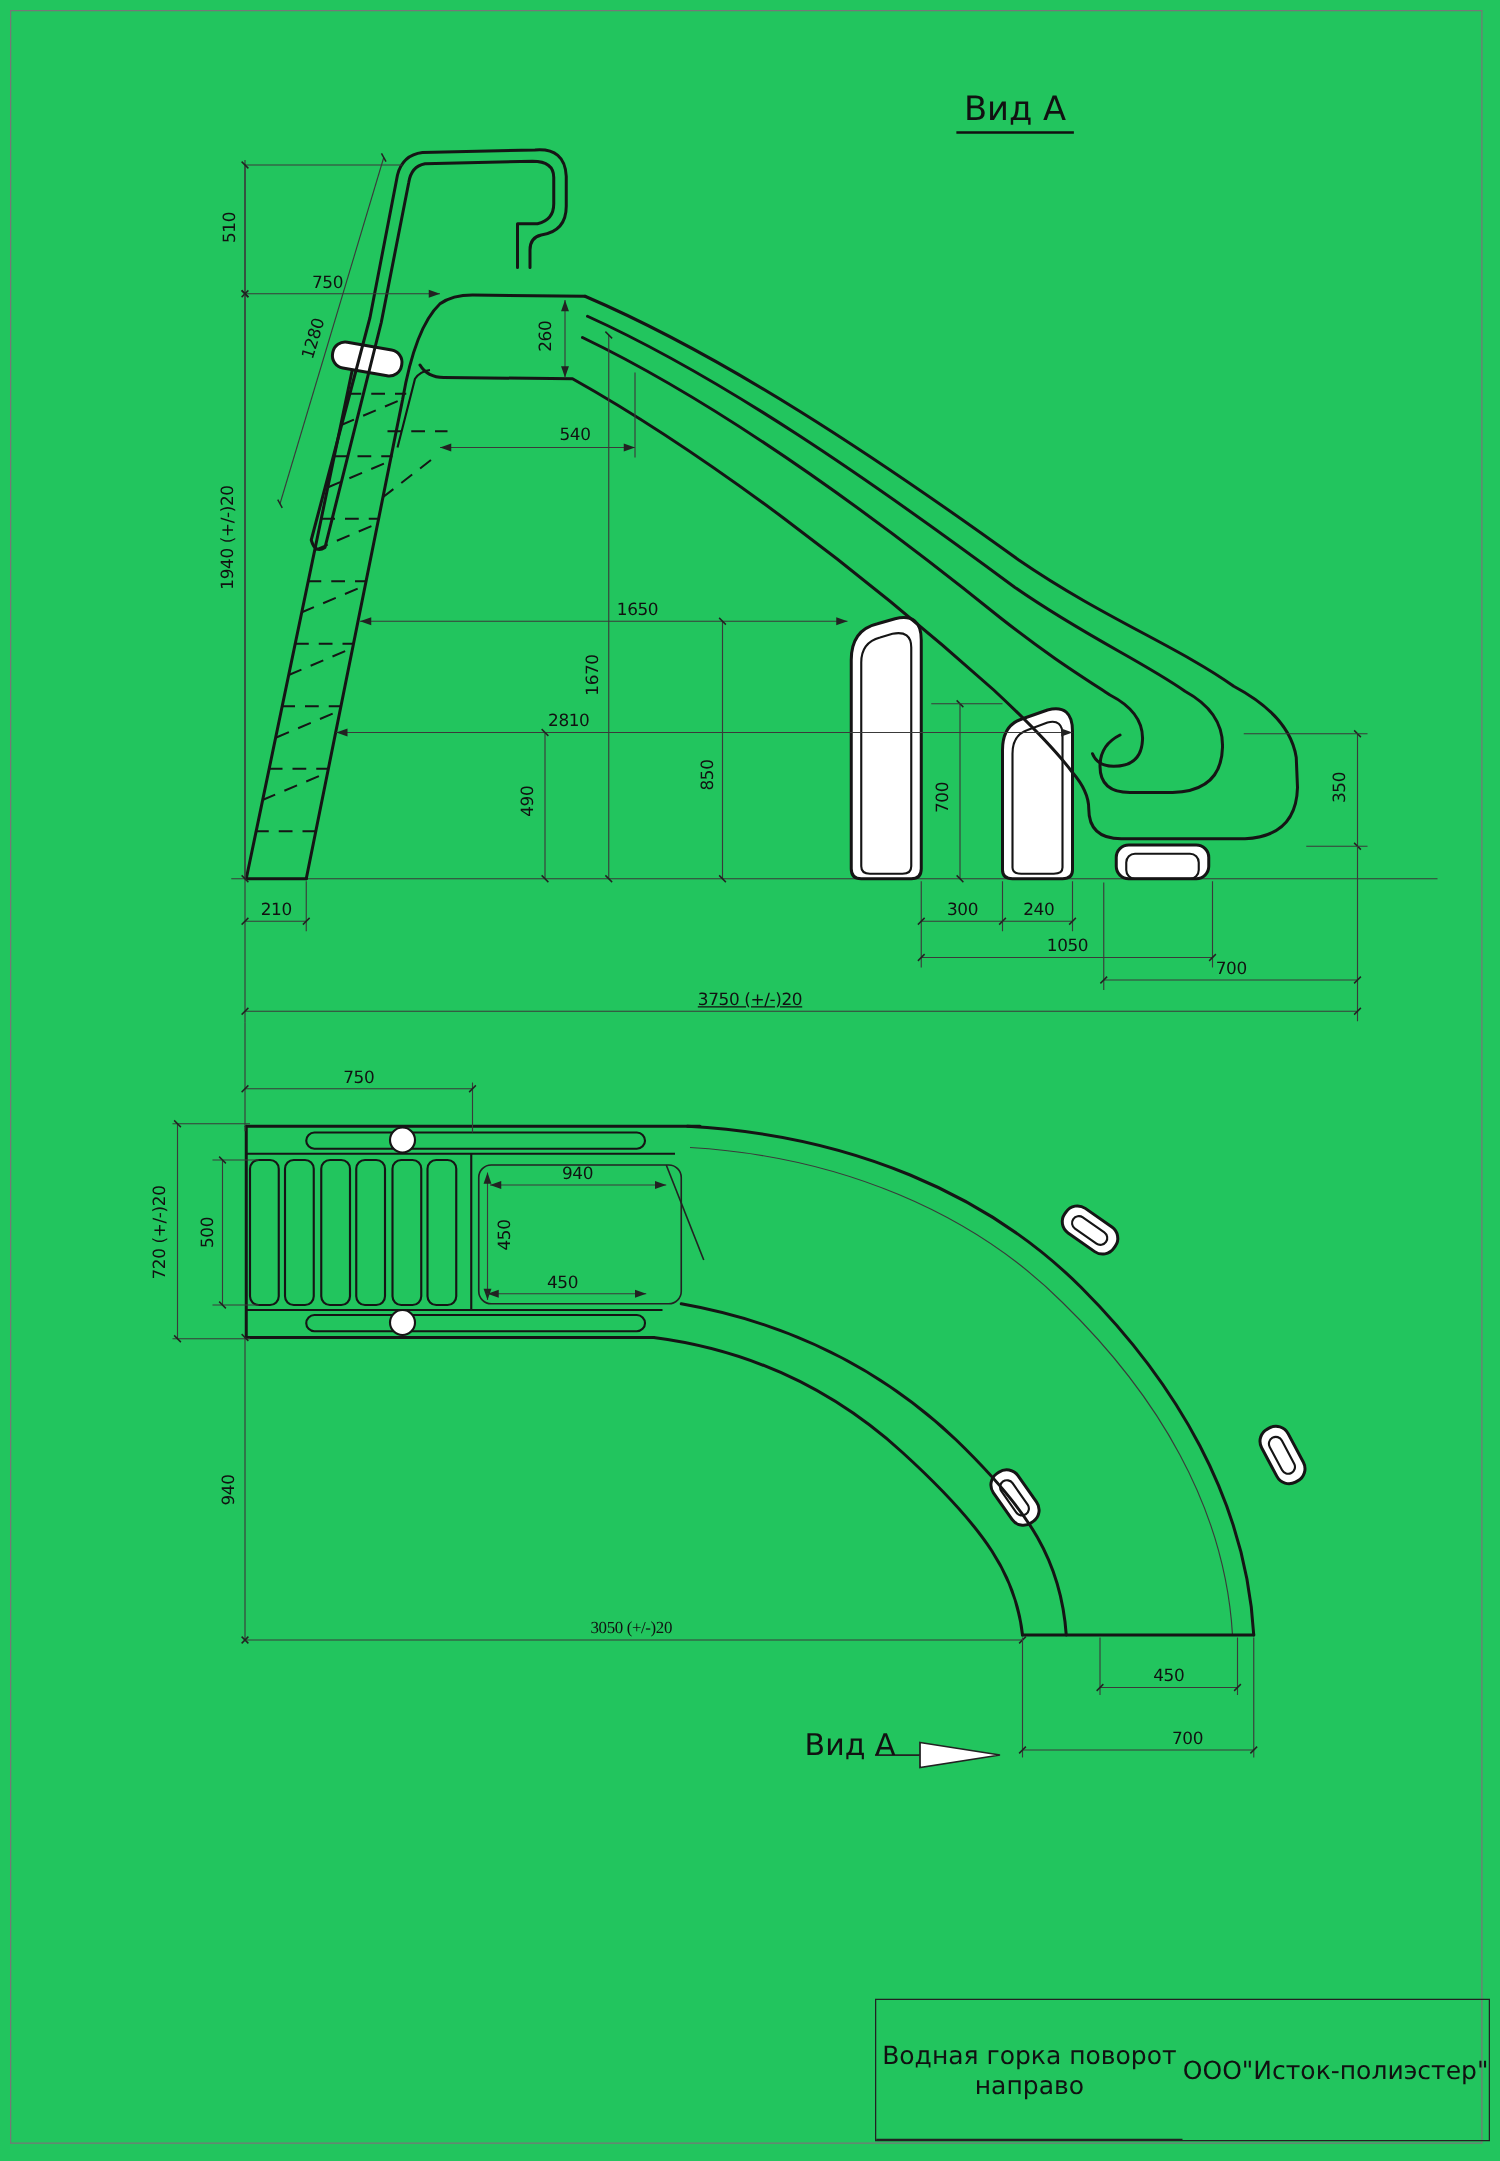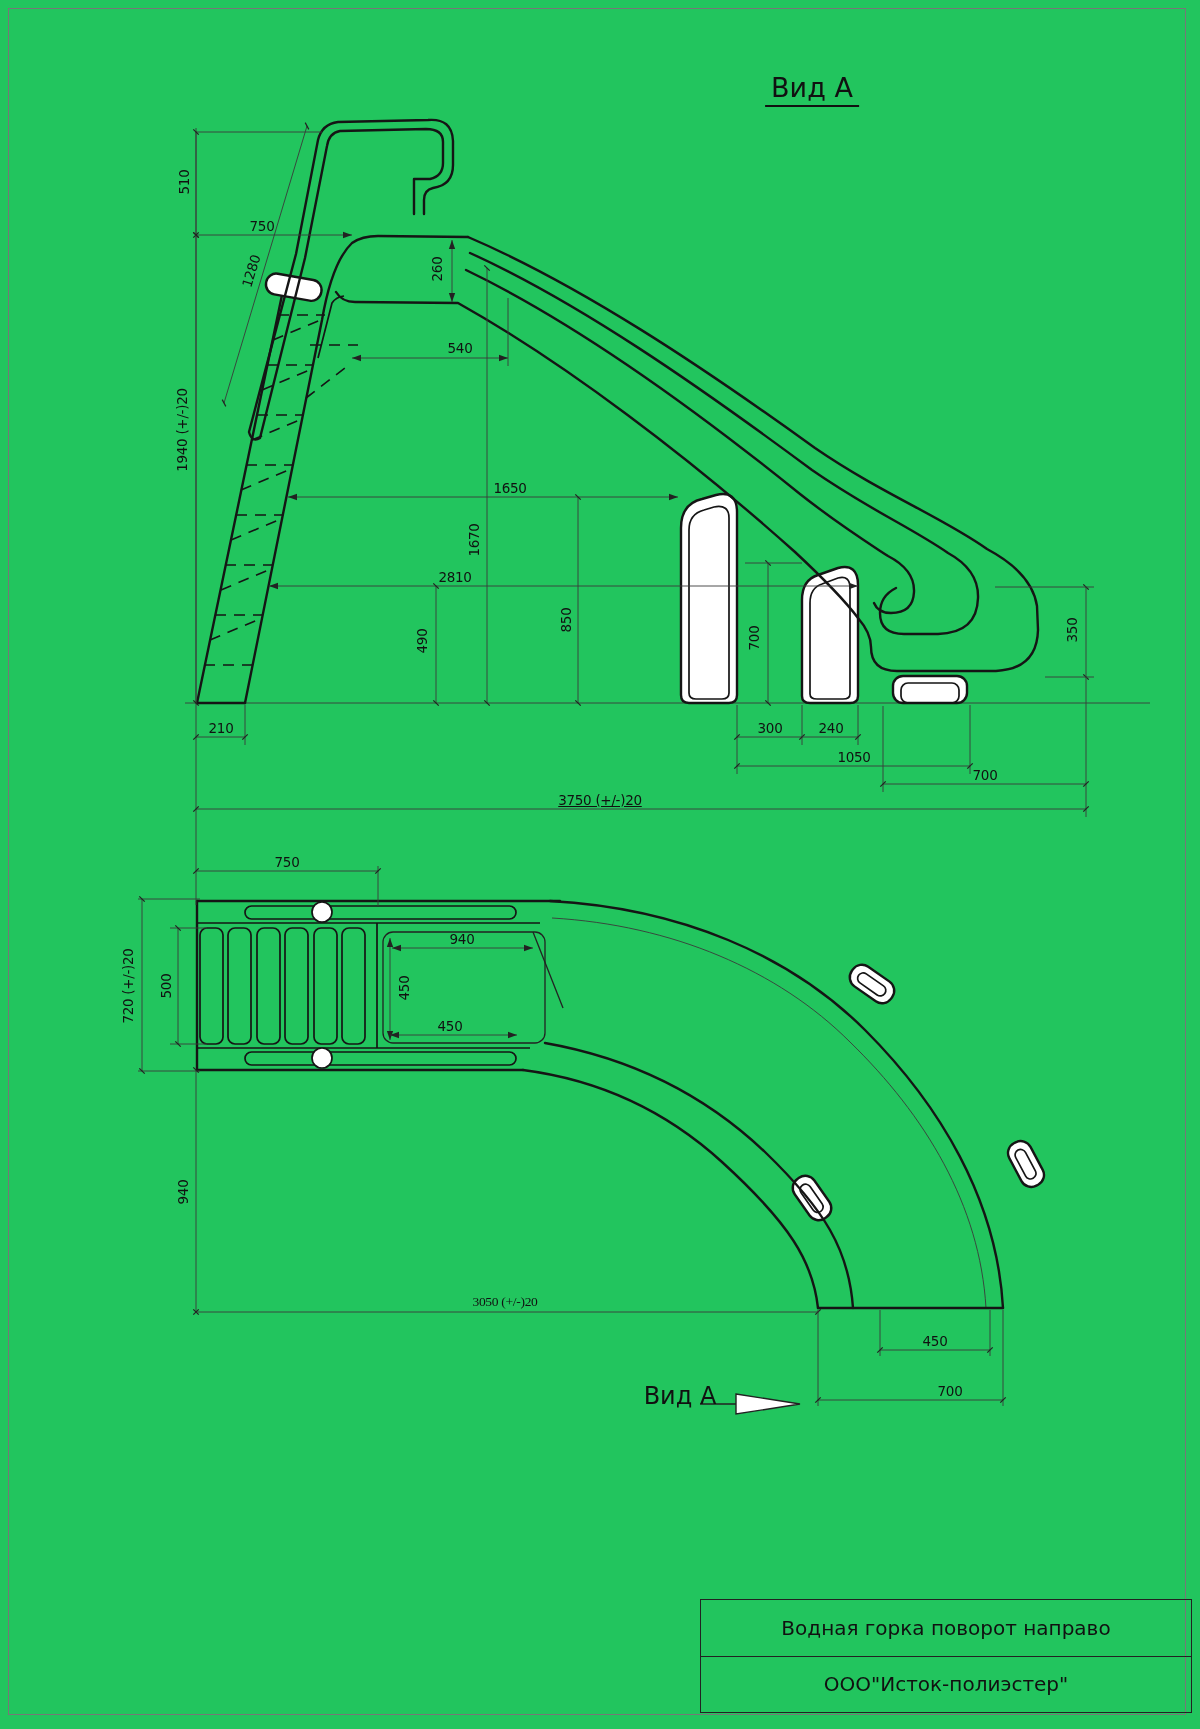--- a/index.html
+++ b/index.html
@@ -16,21 +16,21 @@
   .t{stroke:#3a3a3a;stroke-width:0.9;fill:none;}
   .d{stroke:#151515;stroke-width:1.6;fill:none;stroke-dasharray:11 8;}
   .dim{position:absolute;font-size:13.5px;letter-spacing:-0.3px;white-space:nowrap;
        transform:translate(-50%,-50%);color:#111;}
   .r90{transform:translate(-50%,-50%) rotate(-90deg);}
   .r73{transform:translate(-50%,-50%) rotate(-73deg);}
   .view-title{position:absolute;font-size:27px;white-space:nowrap;
        transform:translate(-50%,0);border-bottom:2px solid #111;padding:0 6px 2px 6px;}
   .view-label{position:absolute;font-size:24px;white-space:nowrap;transform:translate(-50%,-50%);}
   .tb{position:absolute;left:700px;top:1599px;width:492px;height:114px;
-      border:1.6px solid #222;box-sizing:border-box;display:flex;flex-direction:column;text-align:center;}
+      border:1.6px solid #222;box-sizing:border-box;display:flex;flex-direction:row;text-align:center;}
   .tb-row1{flex:1;display:flex;align-items:center;justify-content:center;
       font-size:20px;border-bottom:1.6px solid #222;}
   .tb-row2{flex:1;display:flex;}
   .tb-cell-l{width:211px;display:flex;align-items:center;justify-content:center;
       font-size:20px;border-right:1.6px solid #222;box-sizing:border-box;}
   .tb-cell-r{flex:1;display:flex;align-items:center;justify-content:center;font-size:20px;}
 </style>
 </head>
 <body>
 

